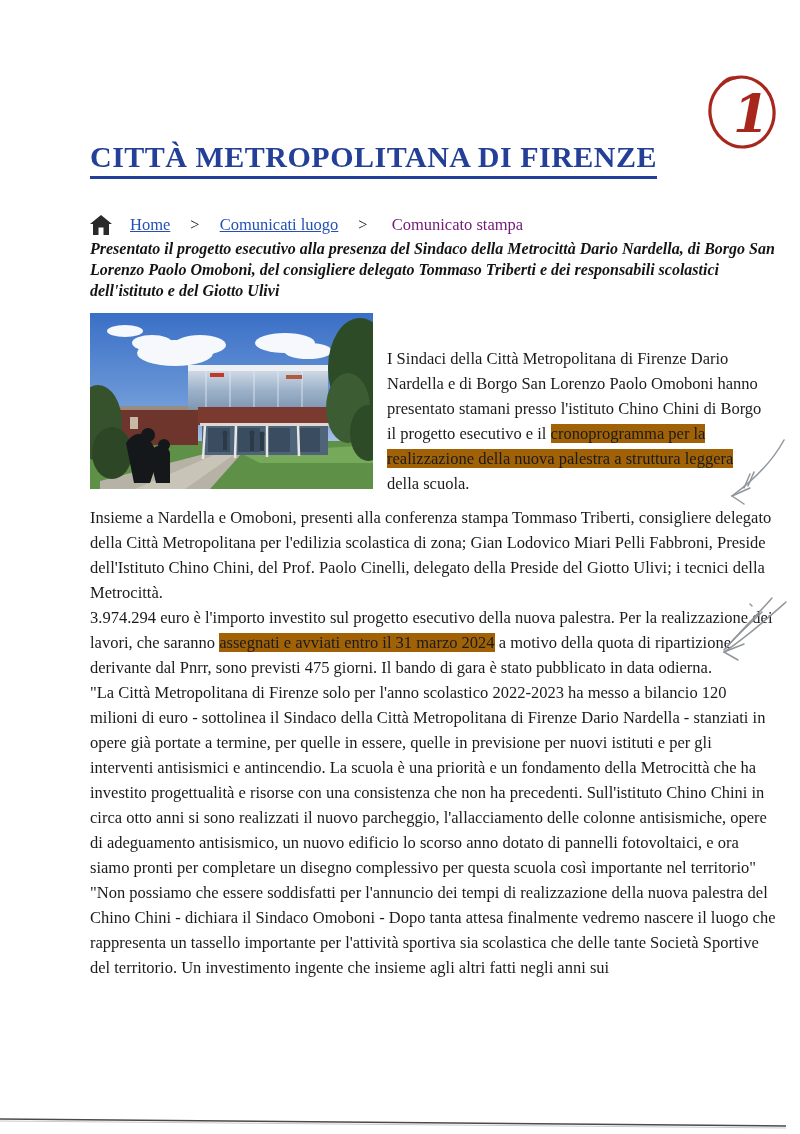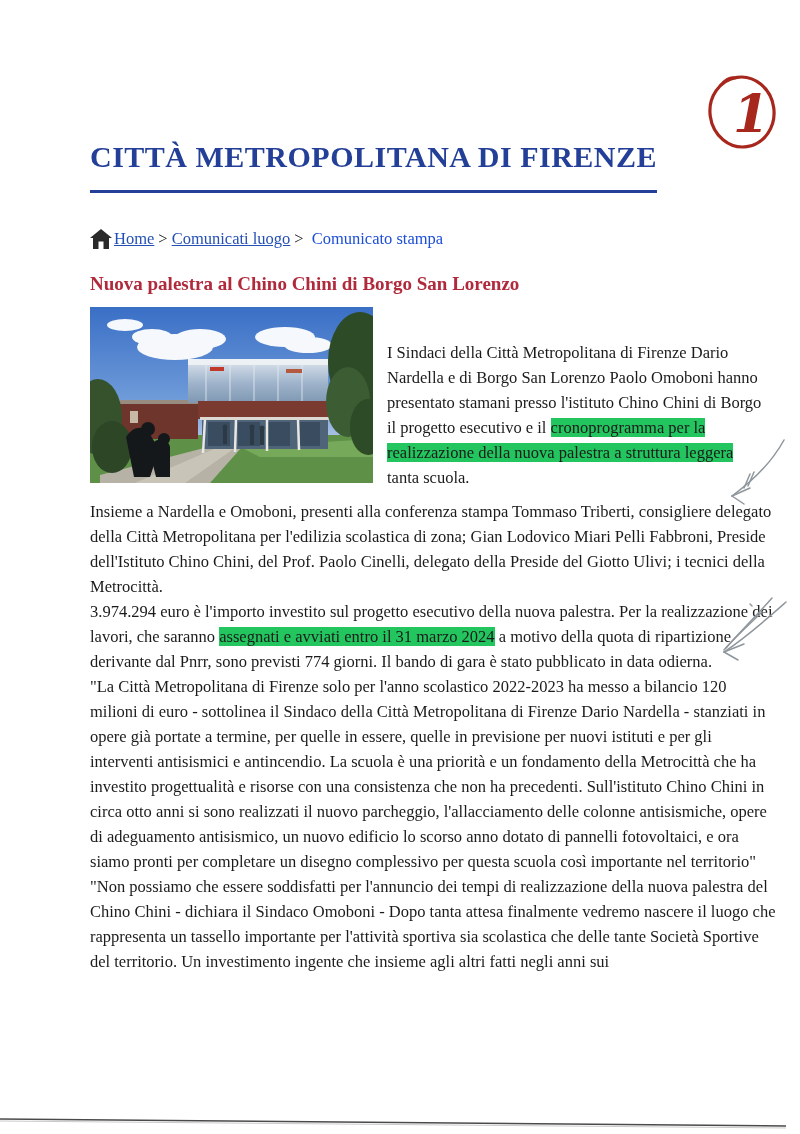--- a/index.html
+++ b/index.html
@@ -13,30 +13,30 @@
     color:#1b1b1b;
   }
   .content { padding:140px 34px 0 90px; }
 
   
   .site-title{
     display:inline-block;
     font-size:30px; font-weight:bold; letter-spacing:.5px;
     color:#233f97;
     border-bottom:3px solid #233f97;
-    padding-bottom:16px;
+    padding-bottom:2px;
     white-space:nowrap;
   }
 
   
-  .breadcrumb{ margin-top:36px; font-size:16.5px; display:flex; align-items:center; gap:2px; }
+  .breadcrumb{ margin-top:36px; font-size:16.5px; display:flex; align-items:center; gap:18px; }
   .breadcrumb .home-icon{ width:22px; height:20px; display:inline-block; }
   .breadcrumb a{ color:#2450b4; text-decoration:underline; cursor:pointer; }
   .breadcrumb .sep{ color:#222; padding:0 2px; }
-  .breadcrumb .current{ color:#1d4ed8; padding-left:4px; }
+  .breadcrumb .current{ color:#701a75; padding-left:4px; }
 
   
   .article-heading{
     margin-top:24px;
     font-size:19px; font-weight:bold;
     color:#b02a3c;
   }
   .article-subtitle{
     margin-top:3px;
     font-size:16px; font-weight:bold; font-style:italic;
@@ -46,21 +46,21 @@
   }
 
   
   .media-row{ margin-top:12px; display:flex; }
   .photo{ width:283px; height:176px; flex:0 0 auto; }
   .lead{
     padding:33px 0 0 14px;
     width:390px;
     font-size:16.5px; line-height:25px;
   }
-  .hl{ background:#22c55e; }
+  .hl{ background:#a16207; }
 
   
   .body{ margin-top:9px; width:688px; font-size:16.5px; line-height:25px; }
   .body p{ margin:0; }
 
   
   .circled-number{ position:absolute; left:700px; top:66px; }
   .pencil-arrow-1{ position:absolute; left:720px; top:432px; }
   .pencil-arrow-2{ position:absolute; left:706px; top:596px; }
   .scan-line{ position:absolute; left:0; top:0; }
@@ -86,22 +86,22 @@
           <path d="M11 0 L22 9 L19 9 L19 20 L13.5 20 L13.5 12.5 L8.5 12.5 L8.5 20 L3 20 L3 9 L0 9 Z" fill="#2a2a2a"></path>
         </svg>
       </span>
       <a>Home</a>
       <span class="sep">&gt;</span>
       <a>Comunicati luogo</a>
       <span class="sep">&gt;</span>
       <span class="current">Comunicato stampa</span>
     </nav>
 
-    <h2 class="article-heading">Nuova palestra al Chino Chini di Borgo San Lorenzo</h2>
-
+
+    <p class="article-subtitle">Presentato il progetto esecutivo alla presenza del Sindaco della Metrocittà Dario Nardella, di Borgo San Lorenzo Paolo Omoboni, del consigliere delegato Tommaso Triberti e dei responsabili scolastici dell'istituto e del Giotto Ulivi</p>
 
     <div class="media-row">
 
       <div class="photo">
         <svg width="283" height="176" viewBox="0 0 283 176">
           <defs>
             <linearGradient id="sky" x1="0" y1="0" x2="0" y2="1">
               <stop offset="0" stop-color="#3a6fc6"></stop>
               <stop offset="0.7" stop-color="#6e9ad8"></stop>
               <stop offset="1" stop-color="#a9c2e4"></stop>
@@ -186,26 +186,26 @@
 
           <g fill="#15181b">
             <path d="M36,130 C42,120 52,118 58,124 L64,134 L66,152 L60,170 L44,170 L40,150 Z"></path>
             <circle cx="58" cy="122" r="7"></circle>
             <path d="M62,136 C70,130 78,132 80,140 L80,170 L66,170 L62,154 Z"></path>
             <circle cx="74" cy="132" r="6"></circle>
           </g>
         </svg>
       </div>
 
-      <p class="lead"><span>I Sindaci della Città Metropolitana di Firenze Dario Nardella e di Borgo San Lorenzo Paolo Omoboni hanno presentato stamani presso l'istituto Chino Chini di Borgo il progetto esecutivo e il </span><span class="hl">cronoprogramma per la realizzazione della nuova palestra a struttura leggera</span><span> tanta scuola.</span></p>
+      <p class="lead"><span>I Sindaci della Città Metropolitana di Firenze Dario Nardella e di Borgo San Lorenzo Paolo Omoboni hanno presentato stamani presso l'istituto Chino Chini di Borgo il progetto esecutivo e il </span><span class="hl">cronoprogramma per la realizzazione della nuova palestra a struttura leggera</span><span> della scuola.</span></p>
     </div>
 
     <div class="body">
       <p><span>Insieme a Nardella e Omoboni, presenti alla conferenza stampa Tommaso Triberti, consigliere delegato della Città Metropolitana per l'edilizia scolastica di zona; Gian Lodovico Miari Pelli Fabbroni, Preside dell'Istituto Chino Chini, del Prof. Paolo Cinelli, delegato della Preside del Giotto Ulivi; i tecnici della Metrocittà.</span></p>
-      <p><span>3.974.294 euro è l'importo investito sul progetto esecutivo della nuova palestra. Per la realizzazione dei lavori, che saranno </span><span class="hl">assegnati e avviati entro il 31 marzo 2024</span><span> a motivo della quota di ripartizione derivante dal Pnrr, sono previsti 774 giorni. Il bando di gara è stato pubblicato in data odierna.</span></p>
+      <p><span>3.974.294 euro è l'importo investito sul progetto esecutivo della nuova palestra. Per la realizzazione dei lavori, che saranno </span><span class="hl">assegnati e avviati entro il 31 marzo 2024</span><span> a motivo della quota di ripartizione derivante dal Pnrr, sono previsti 475 giorni. Il bando di gara è stato pubblicato in data odierna.</span></p>
       <p><span>"La Città Metropolitana di Firenze solo per l'anno scolastico 2022-2023 ha messo a bilancio 120 milioni di euro - sottolinea il Sindaco della Città Metropolitana di Firenze Dario Nardella - stanziati in opere già portate a termine, per quelle in essere, quelle in previsione per nuovi istituti e per gli interventi antisismici e antincendio. La scuola è una priorità e un fondamento della Metrocittà che ha investito progettualità e risorse con una consistenza che non ha precedenti. Sull'istituto Chino Chini in circa otto anni si sono realizzati il nuovo parcheggio, l'allacciamento delle colonne antisismiche, opere di adeguamento antisismico, un nuovo edificio lo scorso anno dotato di pannelli fotovoltaici, e ora siamo pronti per completare un disegno complessivo per questa scuola così importante nel territorio"</span></p>
       <p><span>"Non possiamo che essere soddisfatti per l'annuncio dei tempi di realizzazione della nuova palestra del Chino Chini - dichiara il Sindaco Omoboni - Dopo tanta attesa finalmente vedremo nascere il luogo che rappresenta un tassello importante per l'attività sportiva sia scolastica che delle tante Società Sportive del territorio. Un investimento ingente che insieme agli altri fatti negli anni sui</span></p>
     </div>
 
   </div>
 
   <svg class="pencil-arrow-1" width="76" height="88" viewBox="0 0 76 88">
     <g fill="none" stroke="#8f969c" stroke-width="1.5" stroke-linecap="round">
       <path d="M64,8 C52,30 34,48 12,64"></path>
       <path d="M12,64 L30,56"></path>

